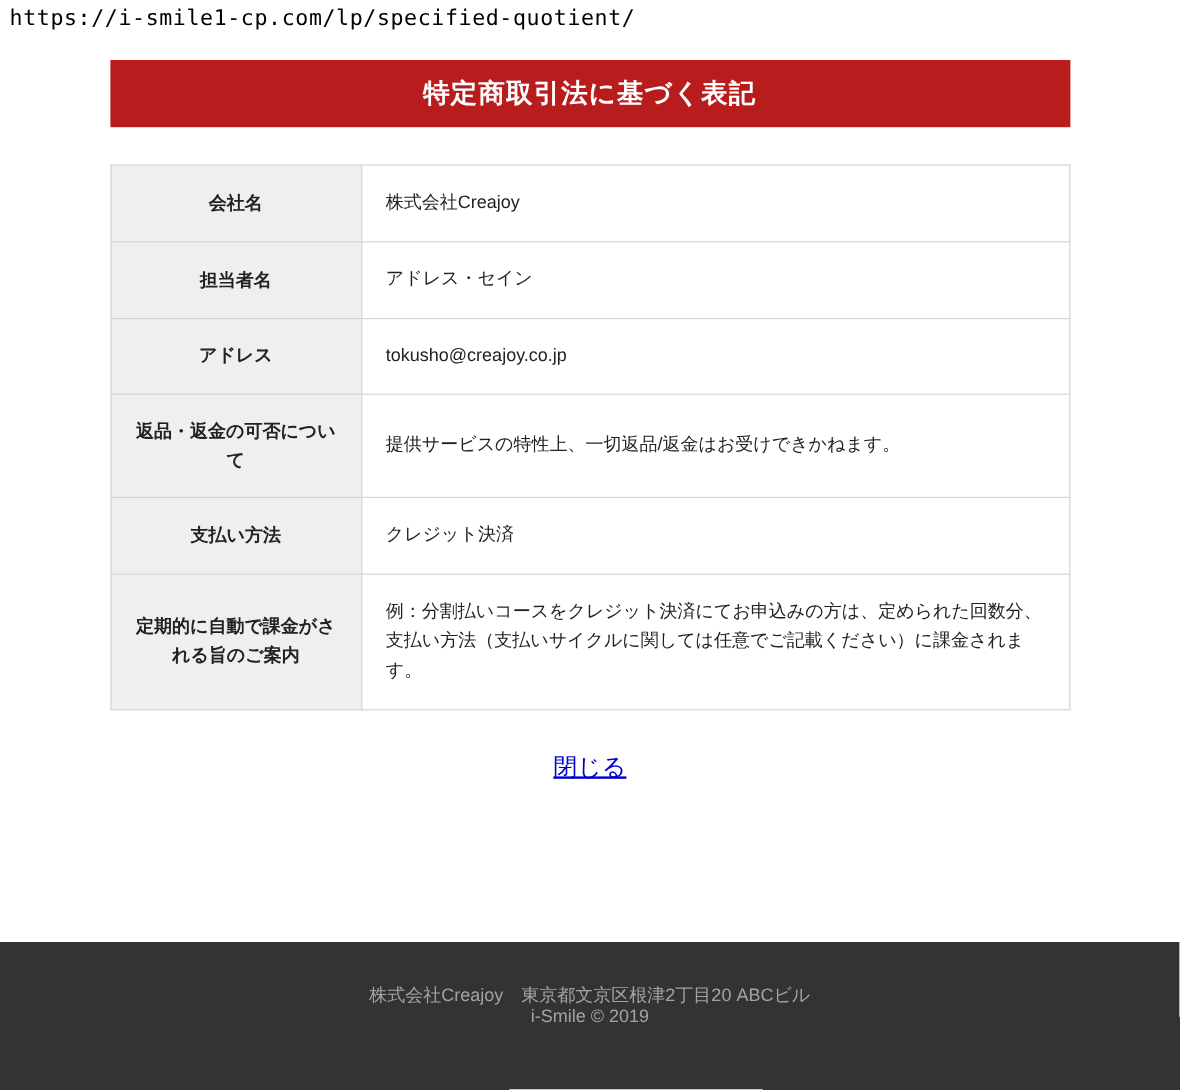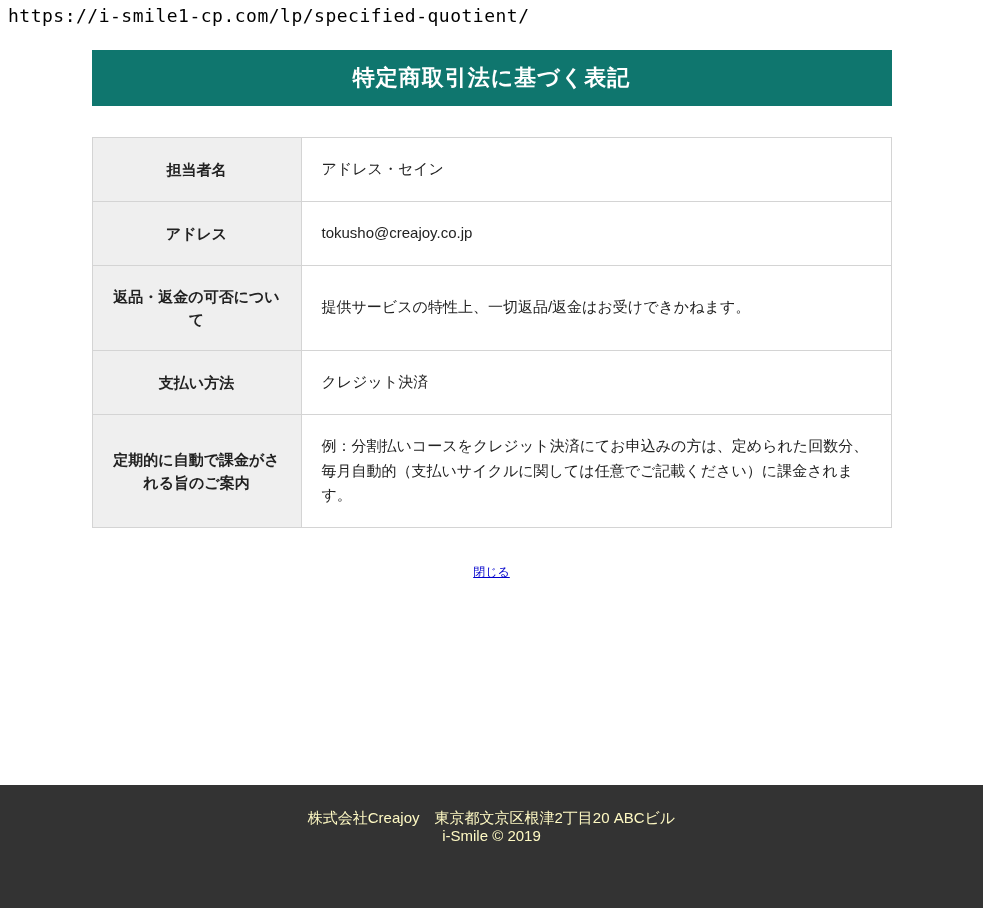--- a/index.html
+++ b/index.html
@@ -17,21 +17,21 @@
     font-size: 18px;
     color: #000000;
     padding: 5px 8px 0 8px;
     letter-spacing: 0.5px;
   }
   .container {
     width: 800px;
     margin: 24px auto 0 auto;
   }
   .title-bar {
-    background: #0f766e;
+    background: #b91c1c;
     height: 56px;
     line-height: 56px;
     text-align: center;
   }
   .title-bar h1 {
     margin: 0;
     font-size: 22px;
     font-weight: bold;
     color: #ffffff;
     letter-spacing: 1px;
@@ -62,52 +62,56 @@
     line-height: 1.65;
     white-space: pre-line;
     color: #222222;
   }
   .close-wrap {
     text-align: center;
     margin-top: 34px;
   }
   .close-wrap a {
     color: #0000cc;
-    font-size: 12px;
+    font-size: 20px;
     cursor: pointer;
   }
   footer.page-footer {
     position: absolute;
     left: 0;
     bottom: 0;
     width: 100%;
     height: 123px;
     background: #333333;
-    color: #fef9c3;
+    color: #a3a3a3;
     text-align: center;
     box-sizing: border-box;
-    padding-top: 24px;
+    padding-top: 36px;
     font-size: 15px;
   }
   footer.page-footer p { margin: 0; line-height: 1.2; }
   footer.page-footer p + p { }
 </style>
 </head>
 <body>
 
 <div class="url-bar">https://i-smile1-cp.com/lp/specified-quotient/</div>
 
 <div class="container">
 
   <header class="title-bar">
     <h1>特定商取引法に基づく表記</h1>
   </header>
 
   <table class="tokusho">
     <tbody id="table-body">
+  <tr>
+    <th>会社名</th>
+    <td>株式会社Creajoy</td>
+  </tr>
 
 
   <tr>
     <th>担当者名</th>
     <td>アドレス・セイン</td>
   </tr>
 
 
   <tr>
     <th>アドレス</th>
@@ -119,21 +123,21 @@
     <td>提供サービスの特性上、一切返品/返金はお受けできかねます。</td>
   </tr>
 
   <tr>
     <th>支払い方法</th>
     <td>クレジット決済</td>
   </tr>
 
   <tr>
     <th>定期的に自動で課金がされる旨のご案内</th>
-    <td>例：分割払いコースをクレジット決済にてお申込みの方は、定められた回数分、毎月自動的（支払いサイクルに関しては任意でご記載ください）に課金されます。</td>
+    <td>例：分割払いコースをクレジット決済にてお申込みの方は、定められた回数分、支払い方法（支払いサイクルに関しては任意でご記載ください）に課金されます。</td>
   </tr>
 </tbody>
   </table>
 
   <div class="close-wrap">
     <a href="#">閉じる</a>
   </div>
 
 </div>
 

